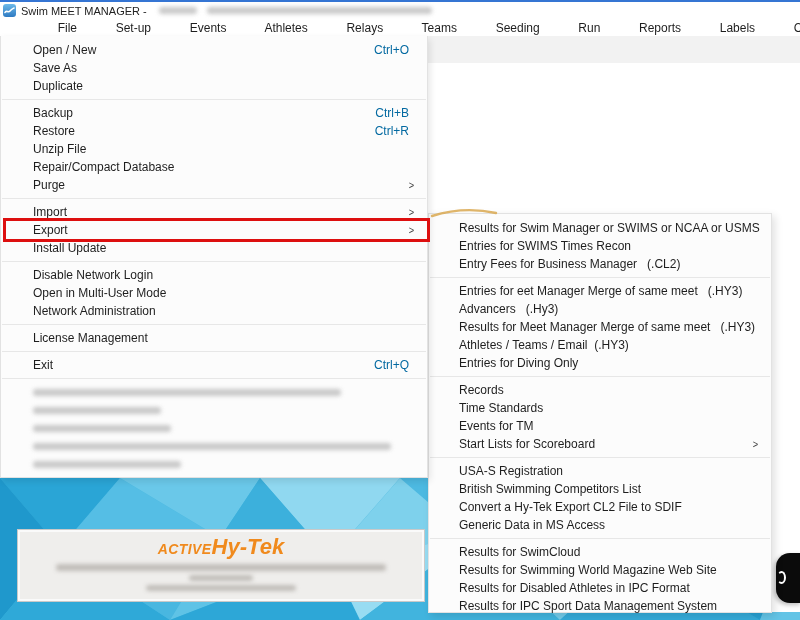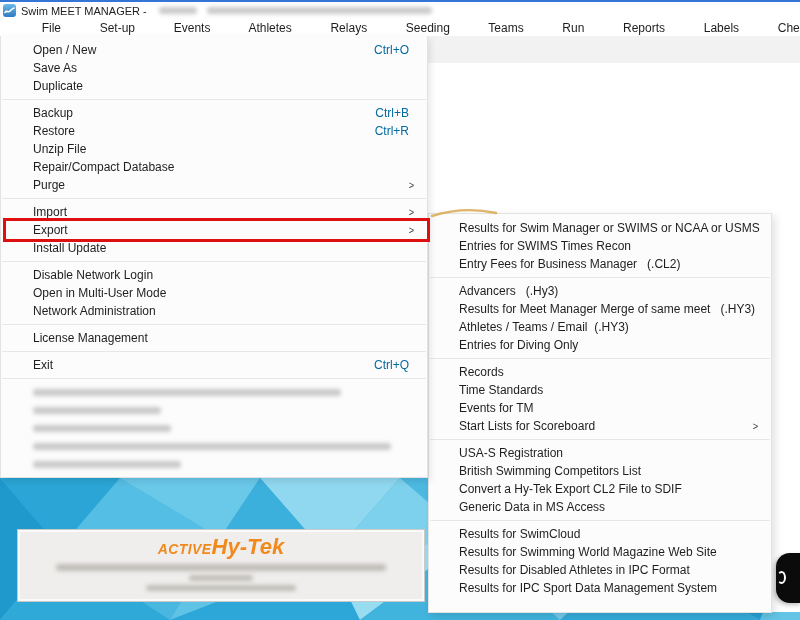--- a/index.html
+++ b/index.html
@@ -15,21 +15,21 @@
   
   .top-line{position:absolute;top:0;left:0;right:0;height:2px;background:var(--accent-blue);}
   .titlebar{position:absolute;top:2px;left:0;right:0;height:17px;background:#fff;display:flex;align-items:center;padding-left:3px;}
   .app-icon{width:13px;height:13px;margin-right:5px;flex:0 0 auto;}
   .title-text{font-size:11px;color:#222;white-space:pre;}
   .blur-bar{background:#b7b7b7;border-radius:3px;filter:blur(2px);opacity:.75;}
   .title-redact-1{width:38px;height:7px;margin-left:12px;}
   .title-redact-2{width:225px;height:7px;margin-left:10px;}
 
   
-  .menubar{position:absolute;top:19px;left:0;right:0;height:17px;background:#fff;display:flex;align-items:center;padding-left:15px;}
+  .menubar{position:absolute;top:19px;left:16px;right:0;height:17px;background:#fff;display:flex;align-items:center;padding-left:15px;}
   .mb-item{font-size:12px;color:#1e1e1e;margin-right:12px;white-space:pre;cursor:default;}
 
   
   .toolbar-strip{position:absolute;top:36px;left:0;right:0;height:27px;background:#f2f2f2;}
 
   
   .blue-bg{position:absolute;top:478px;left:0;width:800px;height:142px;z-index:1;}
   .blue-bg svg{display:block;width:100%;height:100%;}
   .white-patch{position:absolute;top:478px;left:772px;width:28px;height:134px;background:#fff;z-index:2;}
 
@@ -99,24 +99,24 @@
       <div class="mb-item">
         <span class="mi-label">Events</span>
       </div>
       <div class="mb-item">
         <span class="mi-label">Athletes</span>
       </div>
       <div class="mb-item">
         <span class="mi-label">Relays</span>
       </div>
       <div class="mb-item">
+        <span class="mi-label">Teams</span>
+      </div>
+      <div class="mb-item">
         <span class="mi-label">Seeding</span>
-      </div>
-      <div class="mb-item">
-        <span class="mi-label">Teams</span>
       </div>
       <div class="mb-item">
         <span class="mi-label">Run</span>
       </div>
       <div class="mb-item">
         <span class="mi-label">Reports</span>
       </div>
       <div class="mb-item">
         <span class="mi-label">Labels</span>
       </div>
@@ -367,20 +367,28 @@
       <div class="mi">
         <span class="mi-label">Entry Fees for Business Manager   (.CL2)</span>
 
         <span class="mi-right">
           
           
         </span>
       </div>
       <div class="msep"></div>
       <div class="mi">
+        <span class="mi-label">Entries for eet Manager Merge of same meet   (.HY3)</span>
+
+        <span class="mi-right">
+          
+          
+        </span>
+      </div>
+      <div class="mi">
         <span class="mi-label">Advancers   (.Hy3)</span>
 
         <span class="mi-right">
           
           
         </span>
       </div>
       <div class="mi">
         <span class="mi-label">Results for Meet Manager Merge of same meet   (.HY3)</span>
 

